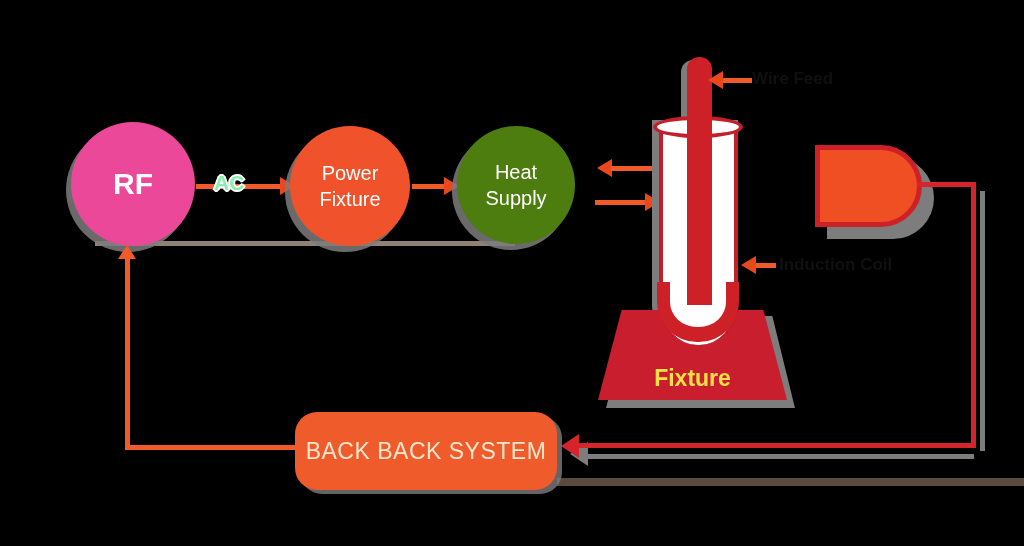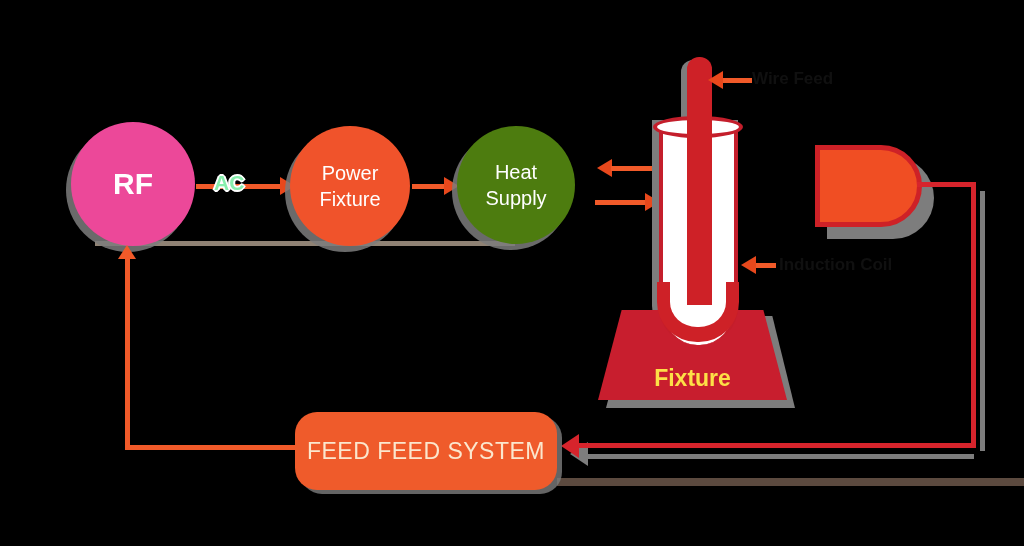--- a/index.html
+++ b/index.html
@@ -109,21 +109,21 @@
 
   <div class="abs" style="left:980px;top:191px;width:5px;height:260px;background:#7d7d7d;z-index:1;"></div>
   <div class="abs" style="left:584px;top:454px;width:390px;height:5px;background:#7d7d7d;z-index:1;"></div>
   <div class="ah ah-left-big-gray" style="left:570px;top:442px;z-index:1;"></div>
   <div class="line" style="left:917px;top:182px;width:59px;height:5px;background:#D6242C;"></div>
   <div class="line" style="left:971px;top:182px;width:5px;height:266px;background:#D6242C;"></div>
   <div class="line" style="left:578px;top:443px;width:398px;height:5px;background:#D6242C;"></div>
   <div class="ah ah-left-big" style="left:561px;top:434px;"></div>
 
   <div class="abs" id="feedback-box">
-    <span id="feedback-label">FEED FEED SYSTEM</span>
+    <span id="feedback-label">BACK BACK SYSTEM</span>
   </div>
 
   <div class="line" style="left:127px;top:445px;width:168px;height:5px;background:#F15A29;"></div>
   <div class="line" style="left:125px;top:257px;width:5px;height:193px;background:#F15A29;"></div>
   <div class="ah ah-up" style="left:118px;top:245px;"></div>
 
   <div class="abs" style="left:557px;top:478px;width:467px;height:8px;background:#5C4A3F;z-index:1;"></div>
 
 </div>
 

